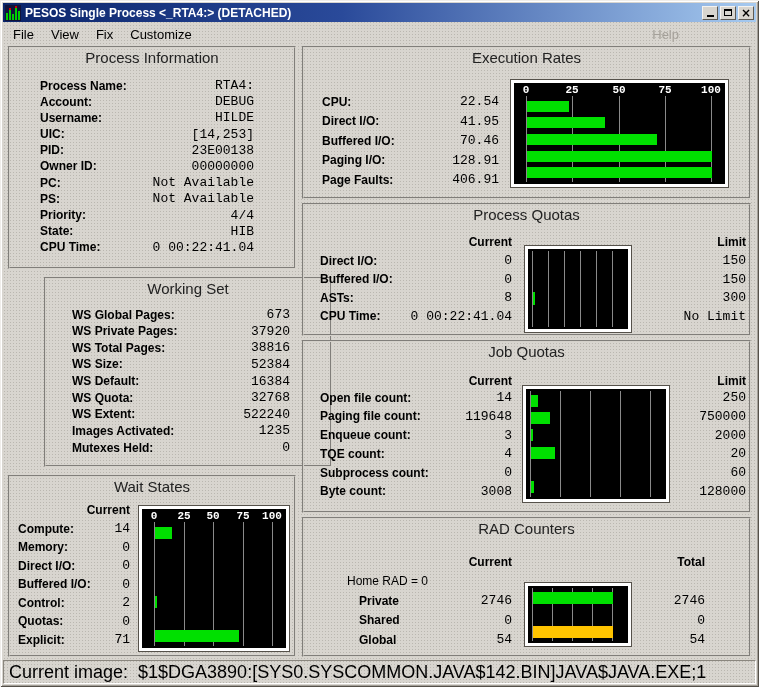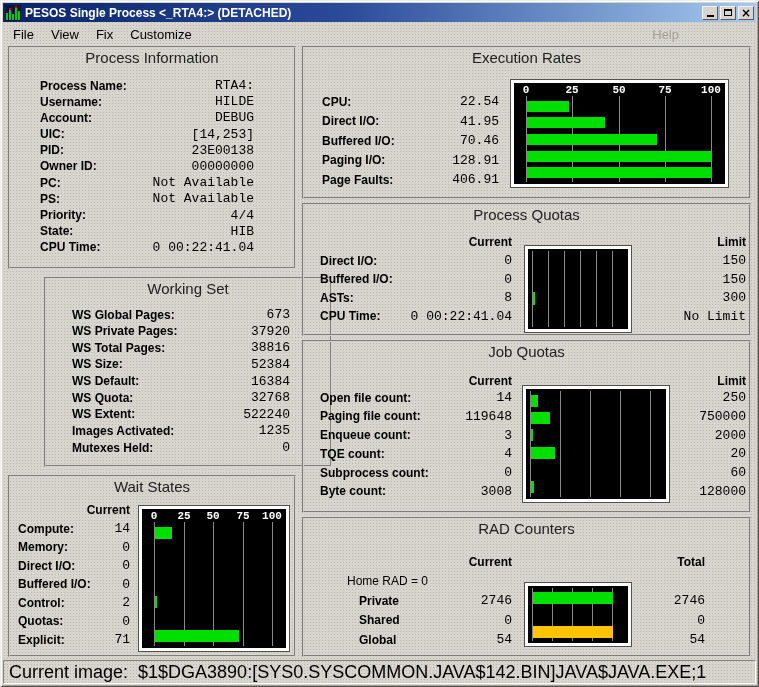--- a/index.html
+++ b/index.html
@@ -142,26 +142,26 @@
   </div>
 
   <div class="panel" id="p-procinfo">
     <div class="ptitle">Process Information</div>
     <div class="rows rows2">
         <div class="row">
           <span class="c0">Process Name:</span>
           <span class="c1">RTA4:</span>
         </div>
         <div class="row">
+          <span class="c0">Account:</span>
+          <span class="c1">DEBUG</span>
+        </div>
+        <div class="row">
           <span class="c0">Username:</span>
           <span class="c1">HILDE</span>
-        </div>
-        <div class="row">
-          <span class="c0">Account:</span>
-          <span class="c1">DEBUG</span>
         </div>
         <div class="row">
           <span class="c0">UIC:</span>
           <span class="c1">[14,253]</span>
         </div>
         <div class="row">
           <span class="c0">PID:</span>
           <span class="c1">23E00138</span>
         </div>
         <div class="row">

